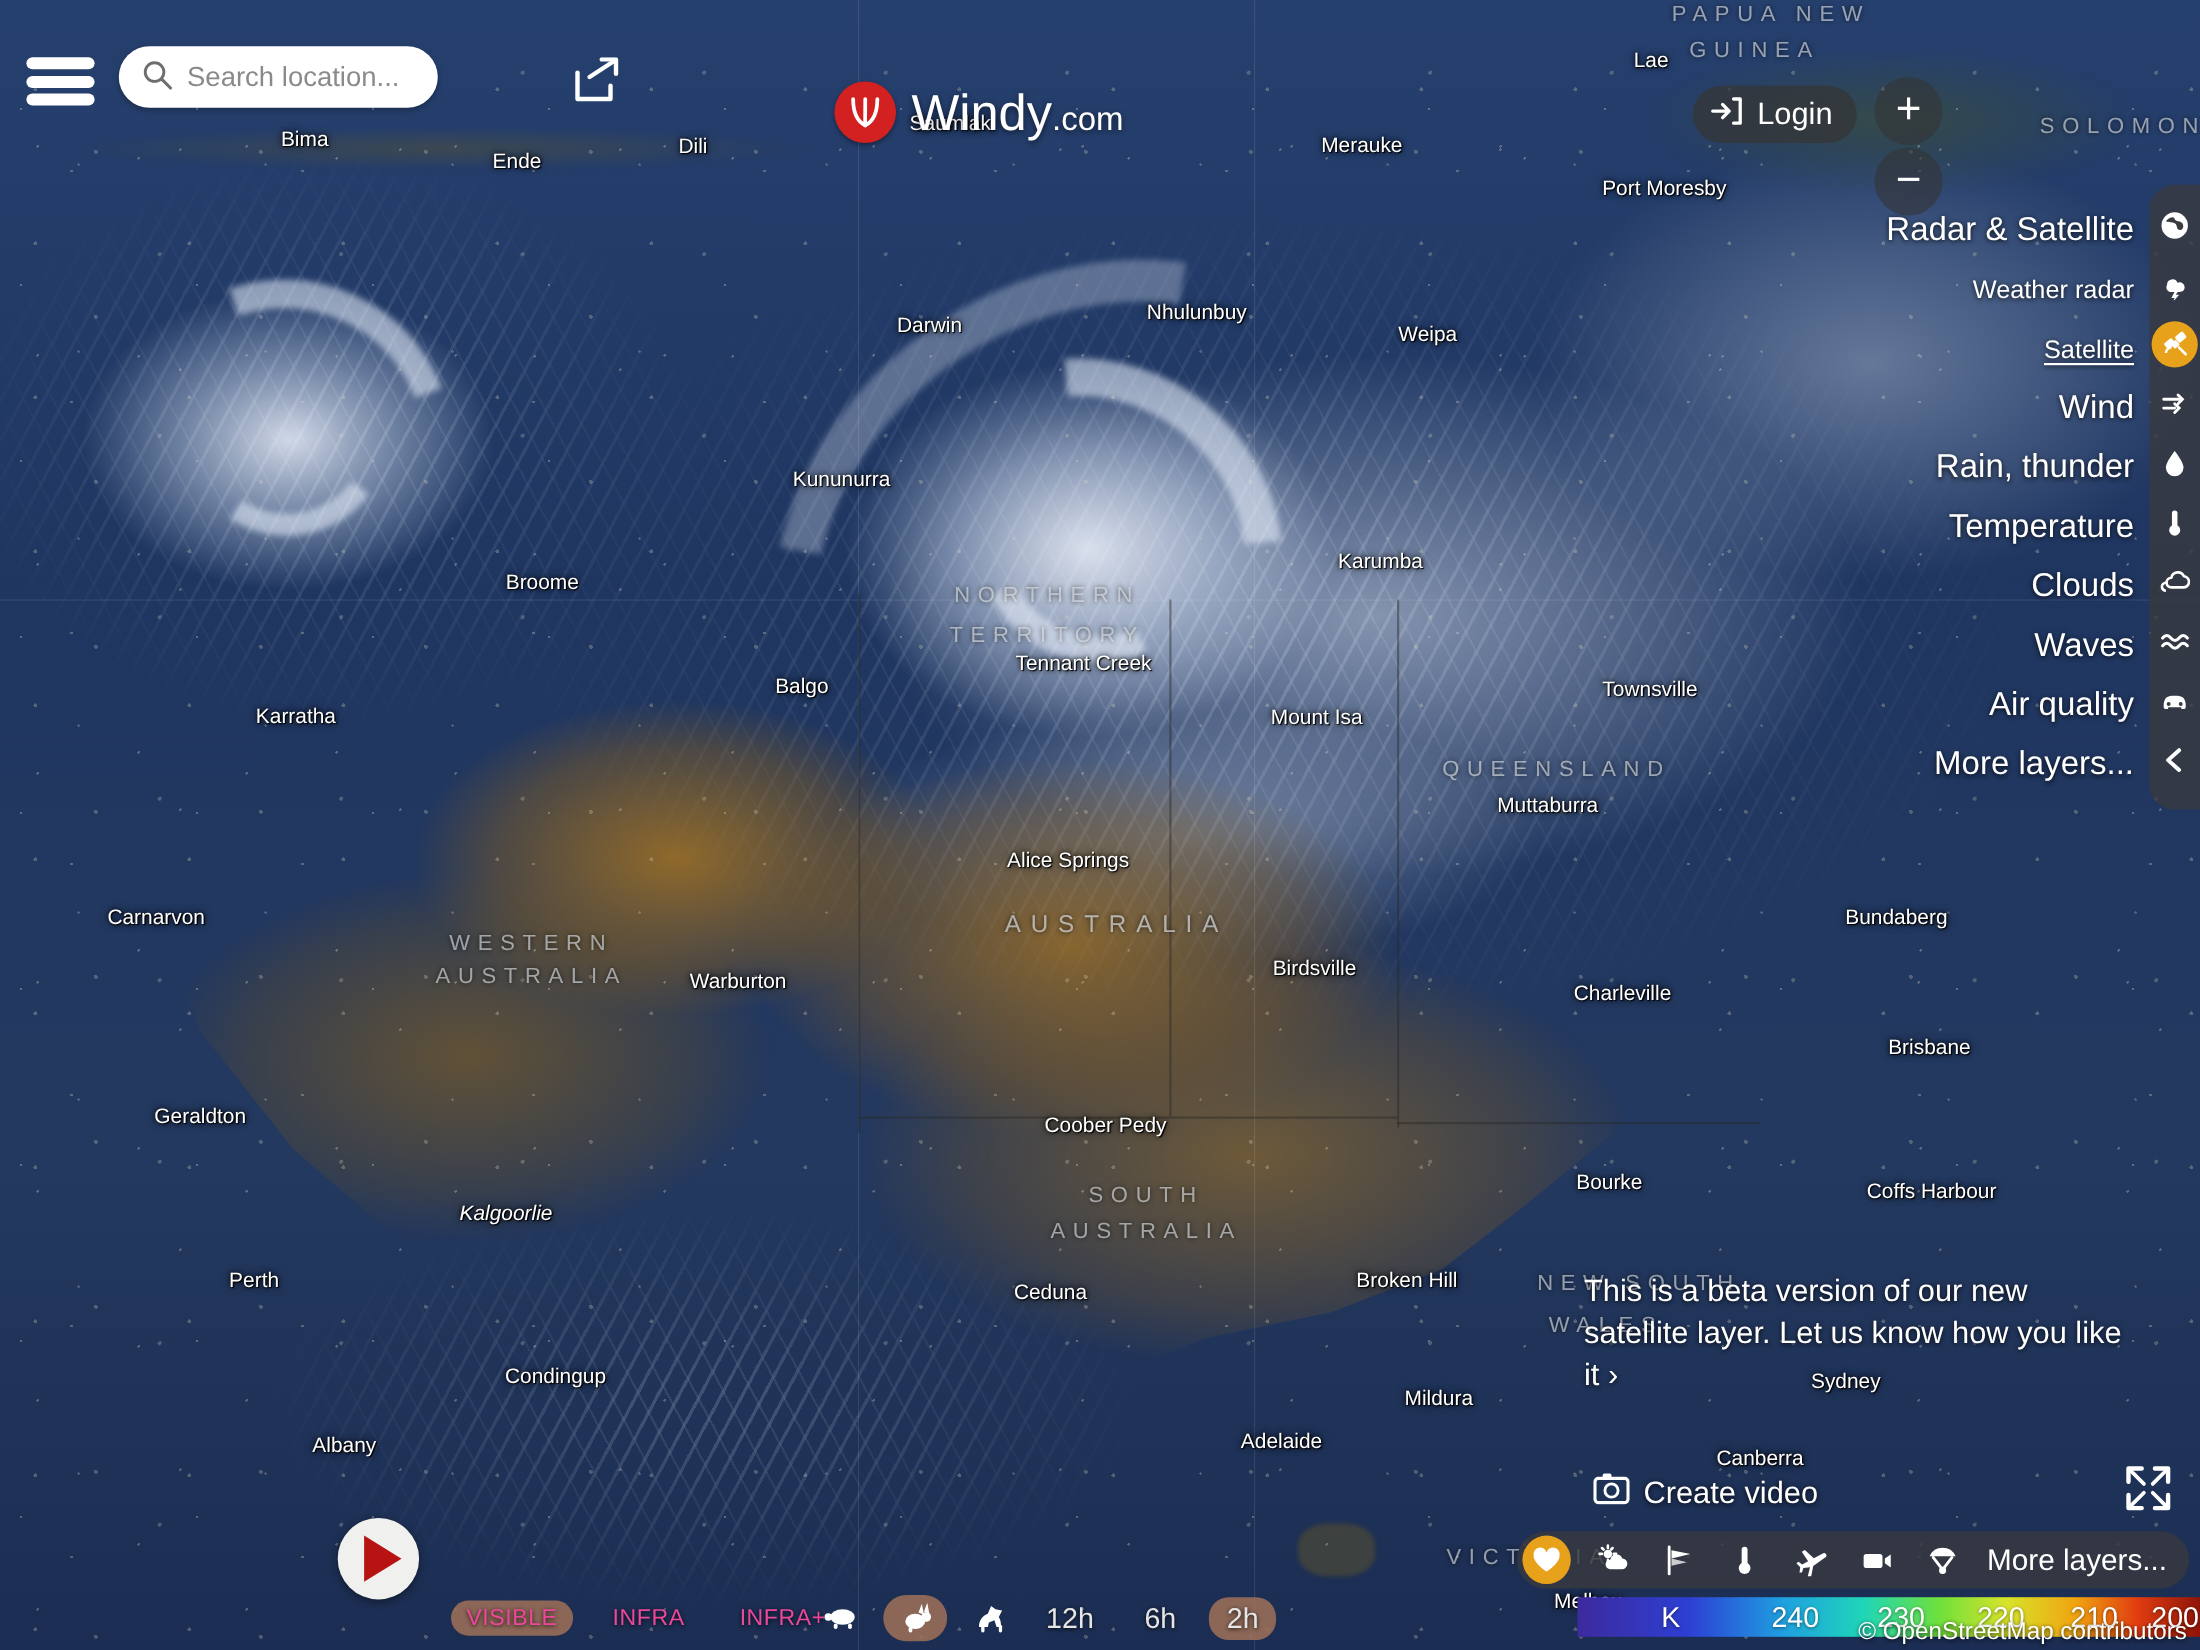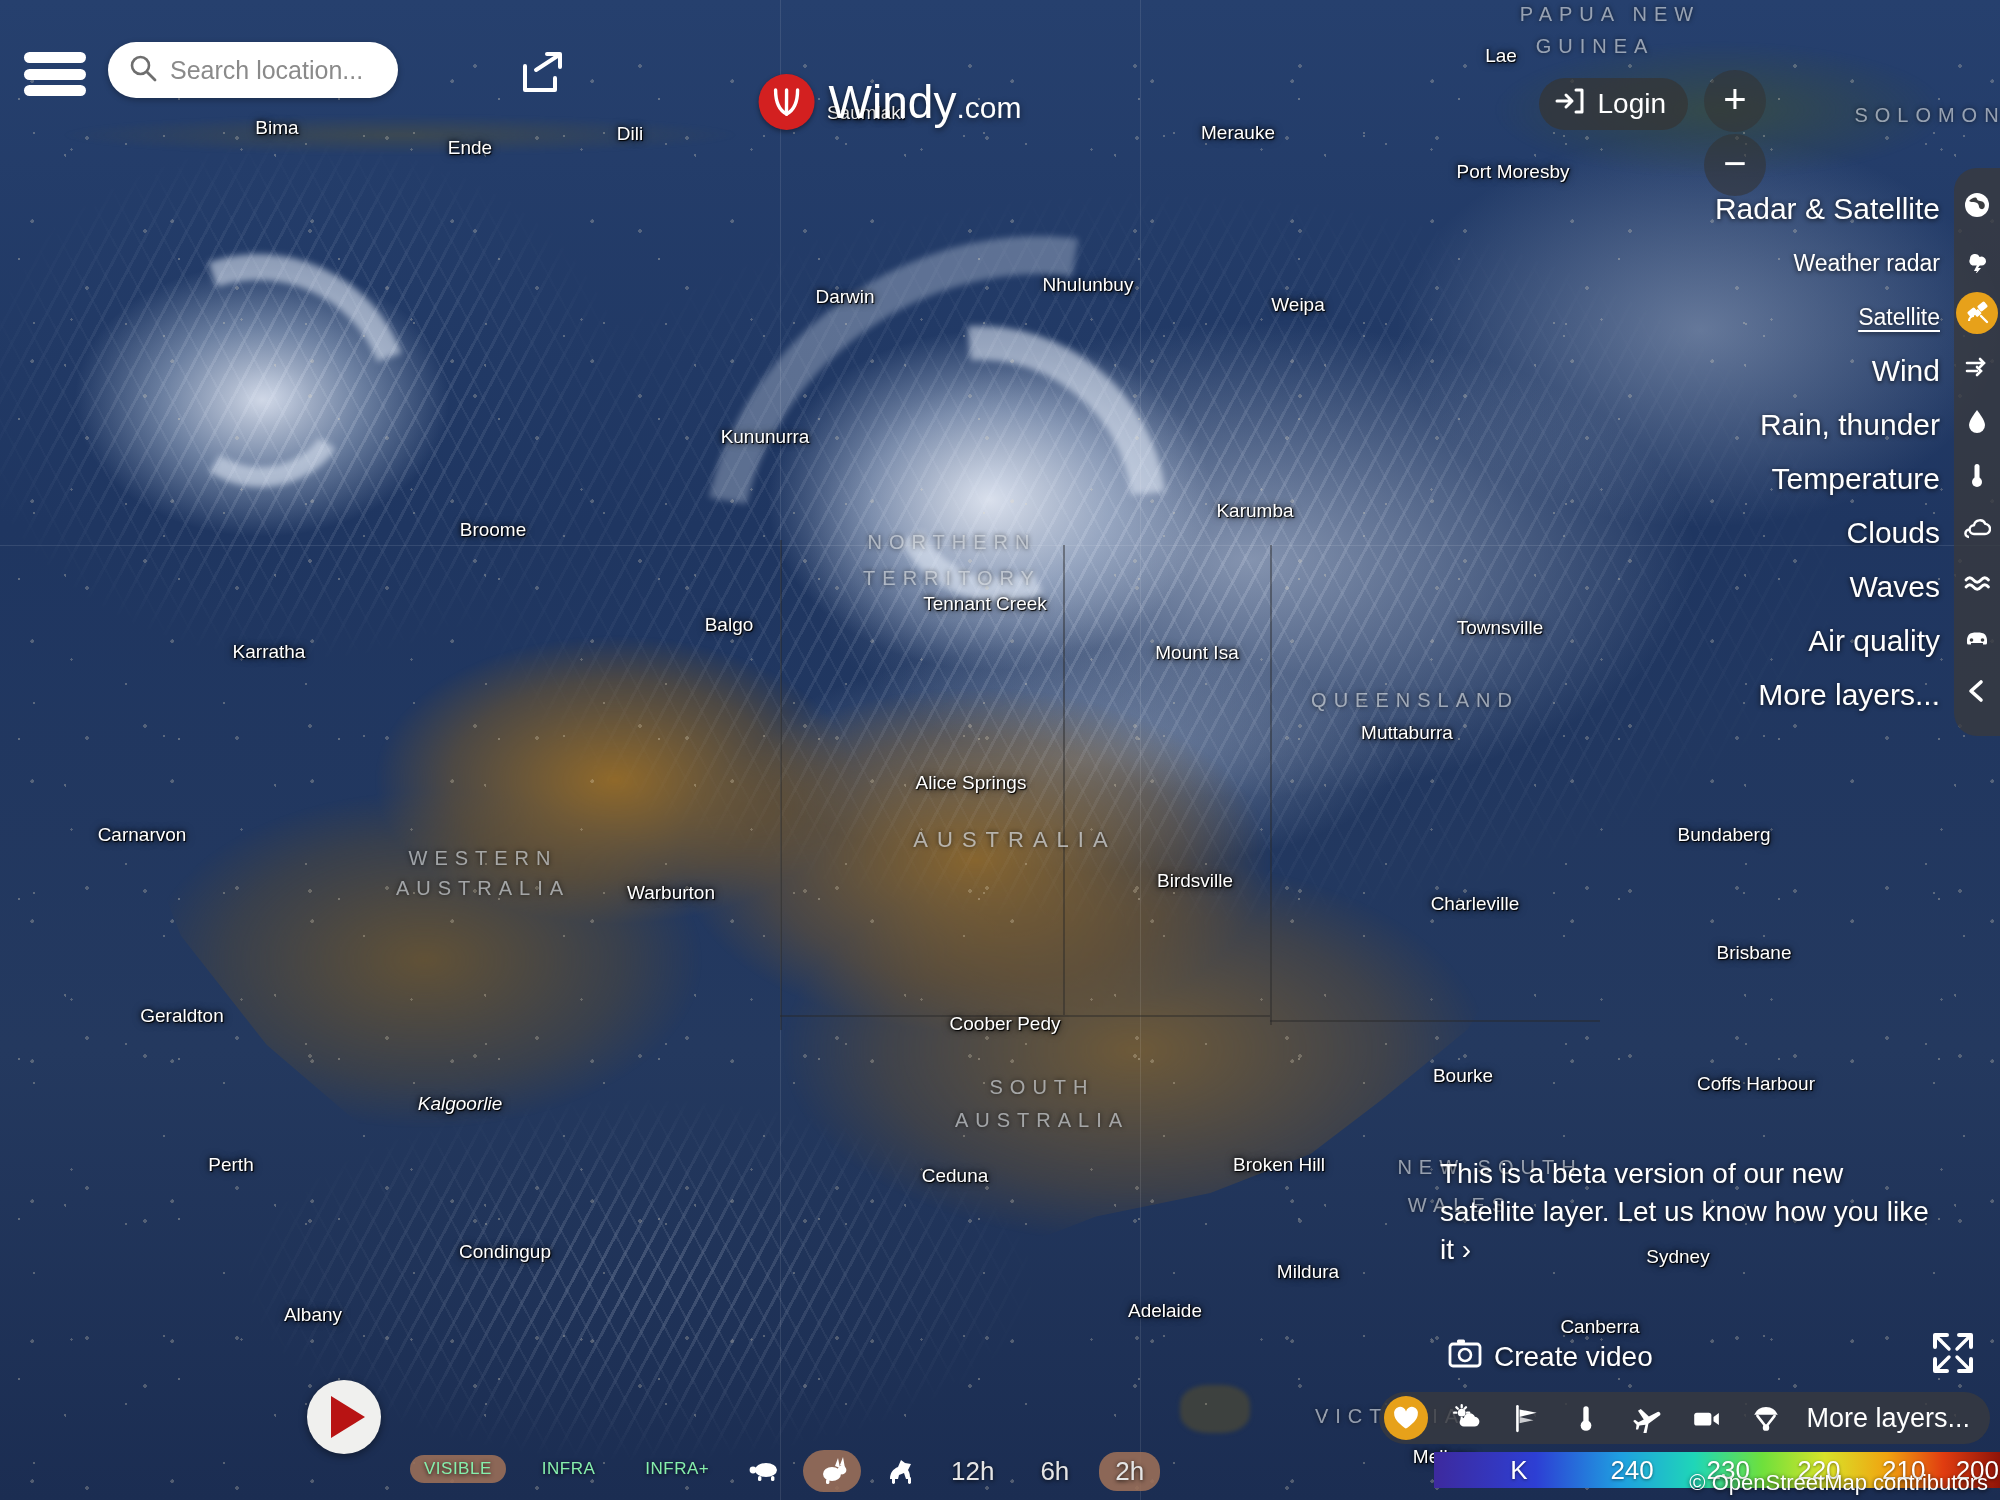--- a/index.html
+++ b/index.html
@@ -172,21 +172,21 @@
     background:#f4f4f2; border-radius:7px; }
   #tl-knob { position:absolute; left:44.2%; top:0px; width:14px; height:13px; background:#9a6a4f;
     border-radius:3px; transform:translateX(-50%); cursor:pointer; }
   #tl-tip { position:absolute; left:44.2%; top:-54px; transform:translateX(-50%);
     background:#e0980d; color:#fff; font-size:26px; padding:6px 18px; border-radius:11px; white-space:nowrap;
     box-shadow:0 2px 6px rgba(0,0,0,.4); }
   #tl-tip::after { content:""; position:absolute; left:50%; bottom:-10px; transform:translateX(-50%);
     border-left:10px solid transparent; border-right:10px solid transparent; border-top:11px solid #e0980d; }
 
   #spectrum { position:absolute; left:410px; top:1455px; z-index:36; display:flex; align-items:center; gap:22px; }
-  .spec { color:#86efac; font-size:17px; letter-spacing:.5px; cursor:pointer;
+  .spec { color:#ec4899; font-size:21px; letter-spacing:.5px; cursor:pointer;
     text-shadow:0 1px 4px rgba(0,0,0,.85); padding:4px 14px; border-radius:16px; }
   .spec.active { background:rgba(156,111,88,.88); }
 
   #speeds { position:absolute; left:735px; top:1450px; z-index:36; display:flex; align-items:center; gap:10px; }
   .speed { width:58px; height:42px; display:flex; align-items:center; justify-content:center;
     border-radius:21px; color:#fff; cursor:pointer; }
   .speed.active { background:rgba(156,111,88,.88); }
 
   #ranges { position:absolute; left:935px; top:1452px; z-index:36; display:flex; align-items:center; gap:14px; }
   .range { color:#e5e5e5; font-size:26px; cursor:pointer; text-shadow:0 1px 4px rgba(0,0,0,.85);

